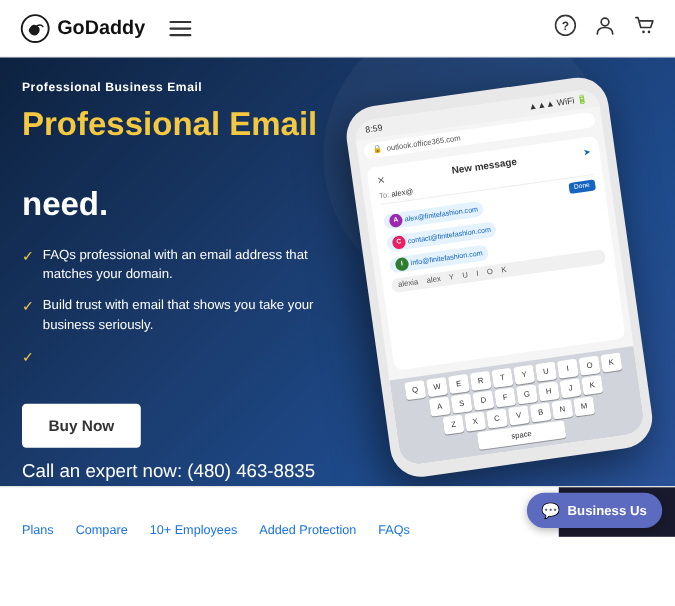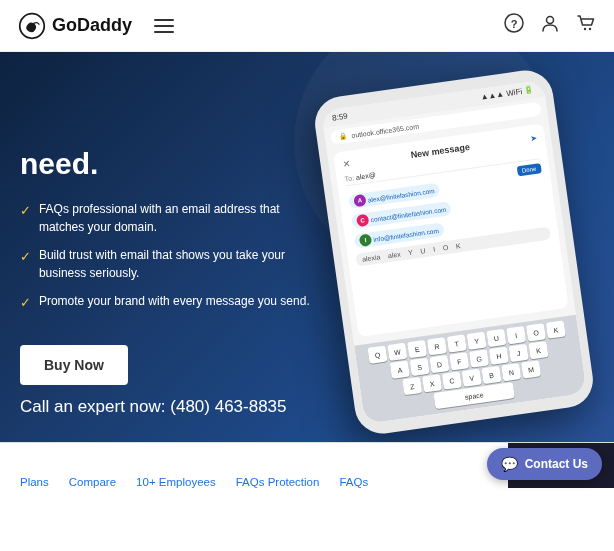--- a/index.html
+++ b/index.html
@@ -385,38 +385,38 @@
           <circle cx="9" cy="16" r="1.2" fill="#333"></circle>
           <circle cx="14" cy="16" r="1.2" fill="#333"></circle>
         </svg>
     </span>
   </div>
 </nav>
 
 <section class="hero">
   <div class="hero-bg-circle"></div>
 
+  <p class="pre-title">Professional Business Email</p>
   <h1 class="hero-title">
-    <br>
+    <span class="highlight">Professional Email</span><br>
     <br>
     <span>need.</span>
   </h1>
 
   <ul class="features-list">
     <li>
       <span class="check">✓</span>
       <span>FAQs professional with an email address that matches your domain.</span>
     </li>
     <li>
       <span class="check">✓</span>
       <span>Build trust with email that shows you take your business seriously.</span>
     </li>
     <li>
       <span class="check">✓</span>
-      <span>Promote your brand with every message you send.</span>
     </li>
   </ul>
 
   <button class="buy-now-btn">Buy Now</button>
 
   <p class="call-text">
     <span>Call an expert now:</span>
     <a href="#">(480) 463-8835</a>
   </p>
 
@@ -499,22 +499,22 @@
       </div>
     </div>
   </div>
 </section>
 
 <div class="bottom-nav">
   <div class="bottom-nav-items">
     <span class="bottom-nav-item">Plans</span>
     <span class="bottom-nav-item">Compare</span>
     <span class="bottom-nav-item">10+ Employees</span>
-    <span class="bottom-nav-item">FAQs Protection</span>
+    <span class="bottom-nav-item">Added Protection</span>
     <span class="bottom-nav-item">FAQs</span>
   </div>
   <button class="get-started-btn">Get Started</button>
 
   <button class="contact-us-btn">
     <span class="contact-icon">💬</span>
-    <span>Contact Us</span>
+    <span>Business Us</span>
   </button>
 </div>
 
 </body></html>

